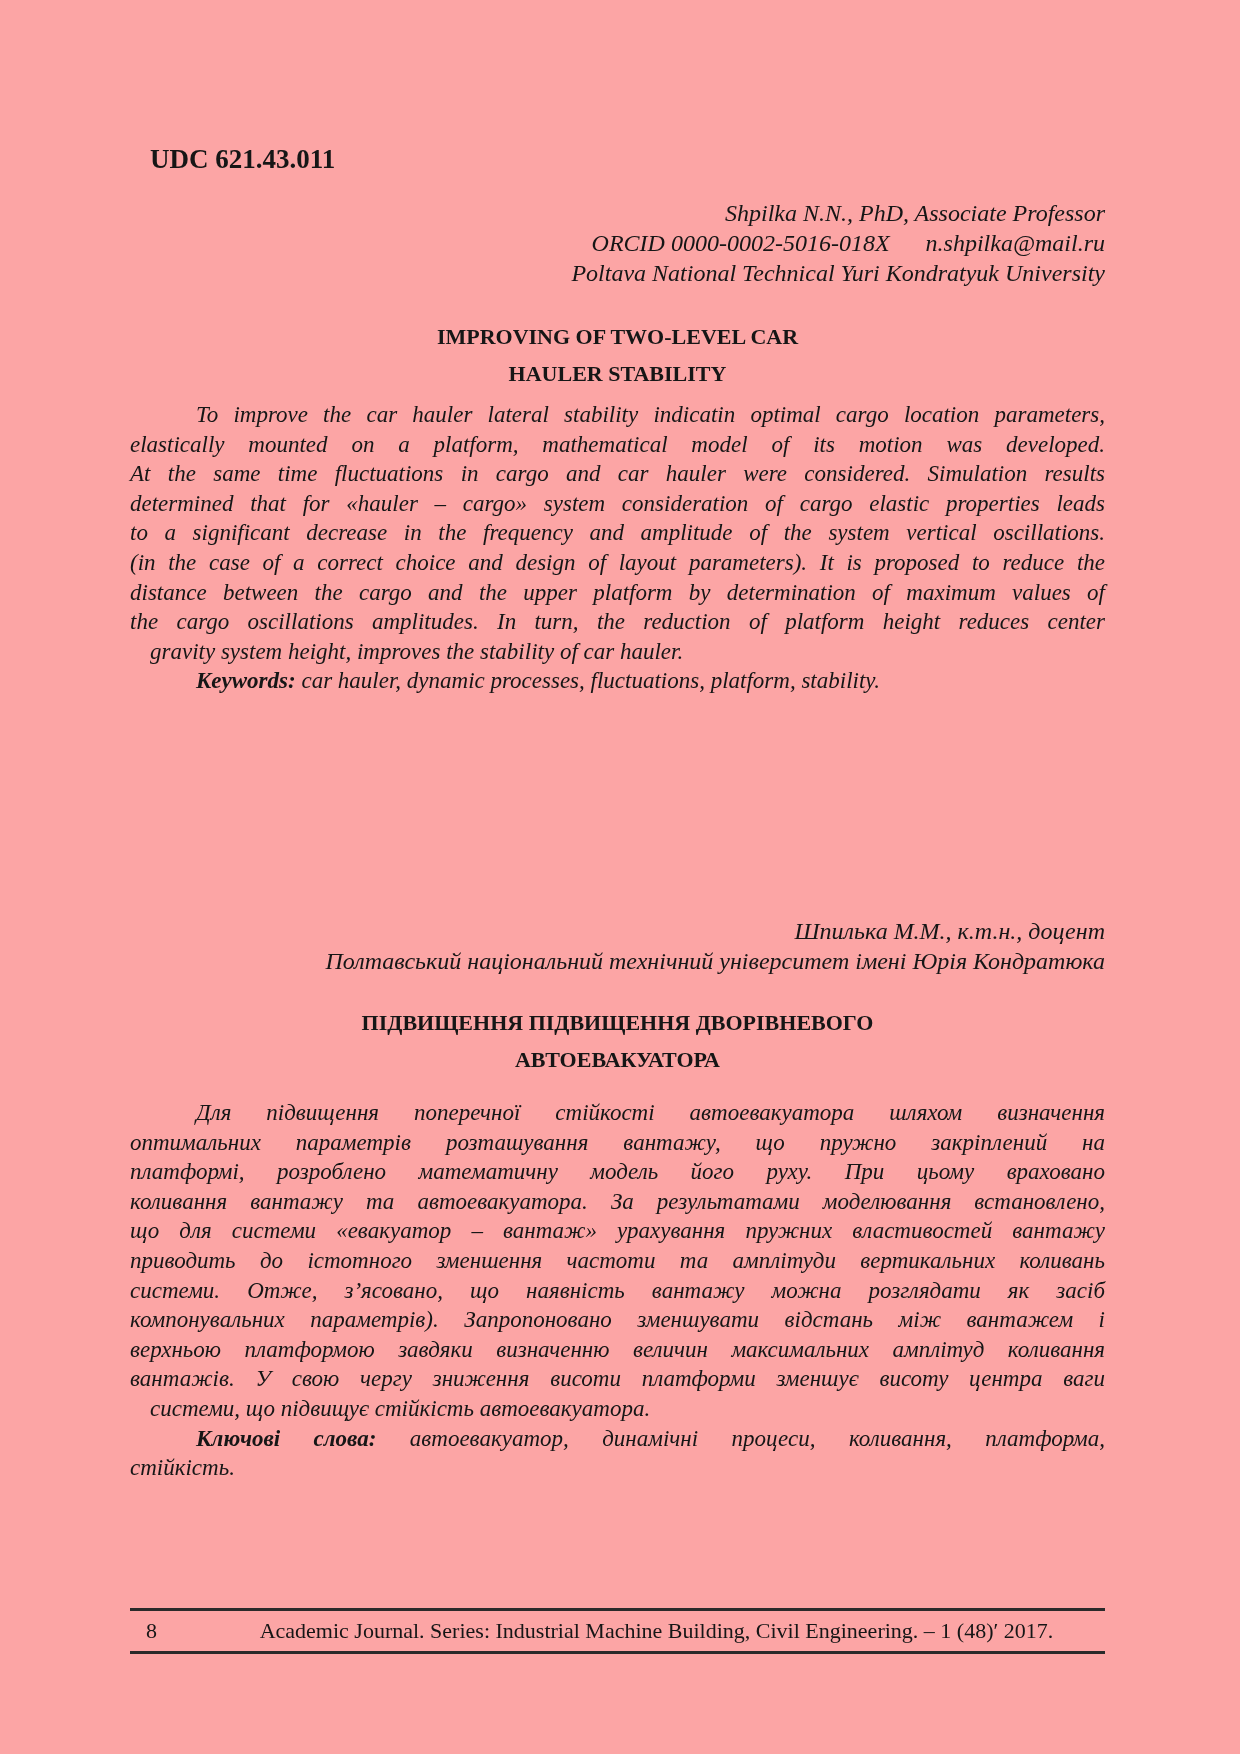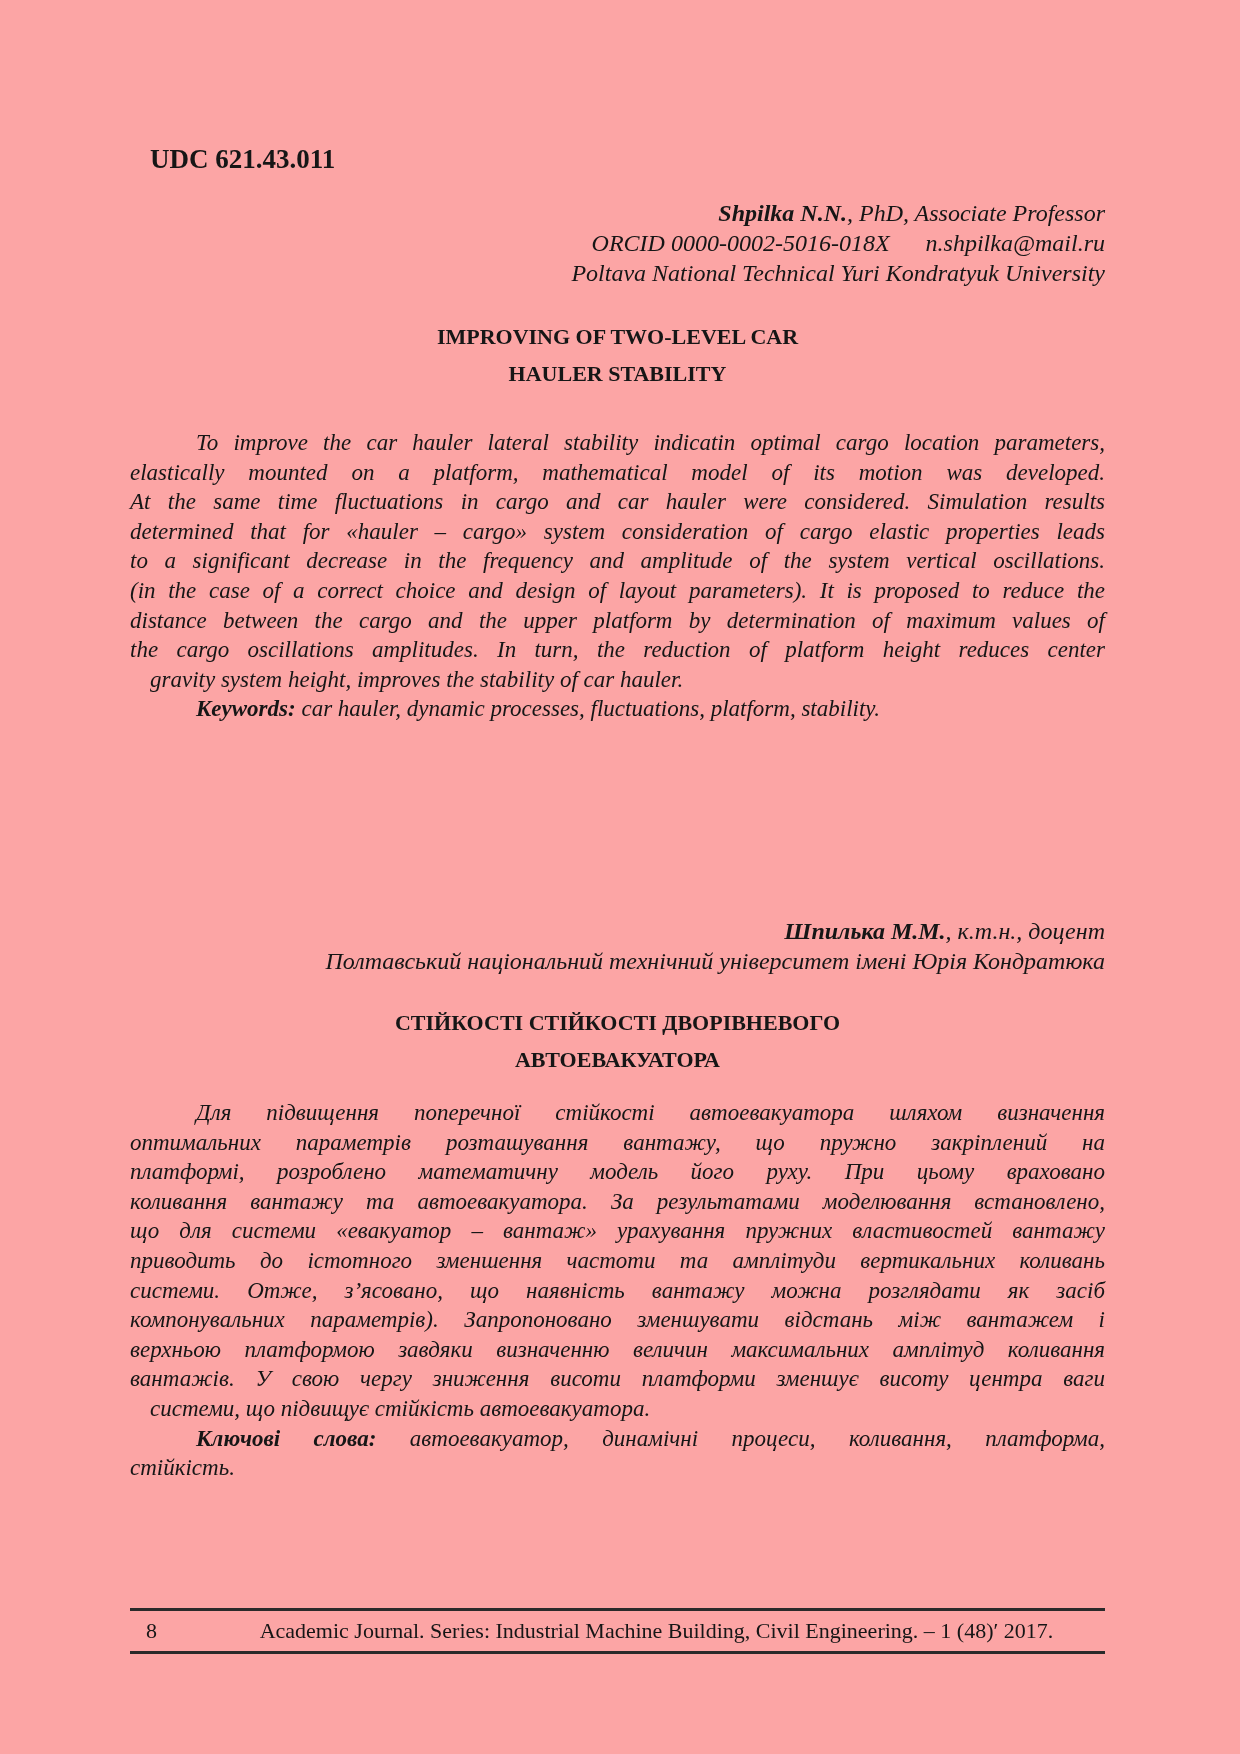--- a/index.html
+++ b/index.html
@@ -18,34 +18,34 @@
     top: 143px; left: 150px; width: 500px;
     font-weight: bold; font-size: 27px; line-height: 32px;
   }
 
   .author {
     text-align: right; font-style: italic;
     font-size: 24px; line-height: 30px;
   }
   .author-en { top: 198px; }
   .author-uk { top: 916px; }
-  .author .name { font-weight: bold; }
+  .author .name { font-weight: normal; }
   .email-gap { margin-left: 36px; }
 
   .title {
     text-align: center; font-weight: bold;
     font-size: 22px; line-height: 37px;
   }
   .title-en { top: 318px; }
   .title-uk { top: 1004px; }
 
   .abstract {
     font-style: italic; font-size: 23px; line-height: 29.6px;
   }
-  .abstract-en { top: 428px; }
+  .abstract-en { top: 400px; }
   .abstract-uk { top: 1098px; }
   .jline { text-align: justify; text-align-last: justify; }
   .jline.last { text-align-last: left; margin-left: 20px; }
   .first { text-indent: 66px; }
   .kwline .kw-label { font-weight: bold; }
 
   .footer {
     top: 1608px; height: 40px;
     border-top: 3px solid #2a2a2a;
     border-bottom: 3px solid #2a2a2a;
@@ -87,21 +87,21 @@
       </div>
     <div class="kwline first"><span class="kw-label">Keywords:</span><span> car hauler, dynamic processes, fluctuations, platform, stability.</span></div>
   </div>
 
   <div class="block author author-uk">
     <div><span class="name">Шпилька М.М.</span><span>, к.т.н., доцент</span></div>
     <div>Полтавський національний технічний університет імені Юрія Кондратюка</div>
   </div>
 
   <div class="block title title-uk">
-    <div>СТІЙКОСТІ СТІЙКОСТІ ДВОРІВНЕВОГО</div>
+    <div>ПІДВИЩЕННЯ ПІДВИЩЕННЯ ДВОРІВНЕВОГО</div>
     <div>АВТОЕВАКУАТОРА</div>
   </div>
 
   <div class="block abstract abstract-uk">
     <div>
         <div class="jline first">Для підвищення поперечної стійкості автоевакуатора шляхом визначення</div>
         <div class="jline">оптимальних параметрів розташування вантажу, що пружно закріплений на</div>
         <div class="jline">платформі, розроблено математичну модель його руху. При цьому враховано</div>
         <div class="jline">коливання вантажу та автоевакуатора. За результатами моделювання встановлено,</div>
         <div class="jline">що для системи «евакуатор – вантаж» урахування пружних властивостей вантажу</div>

